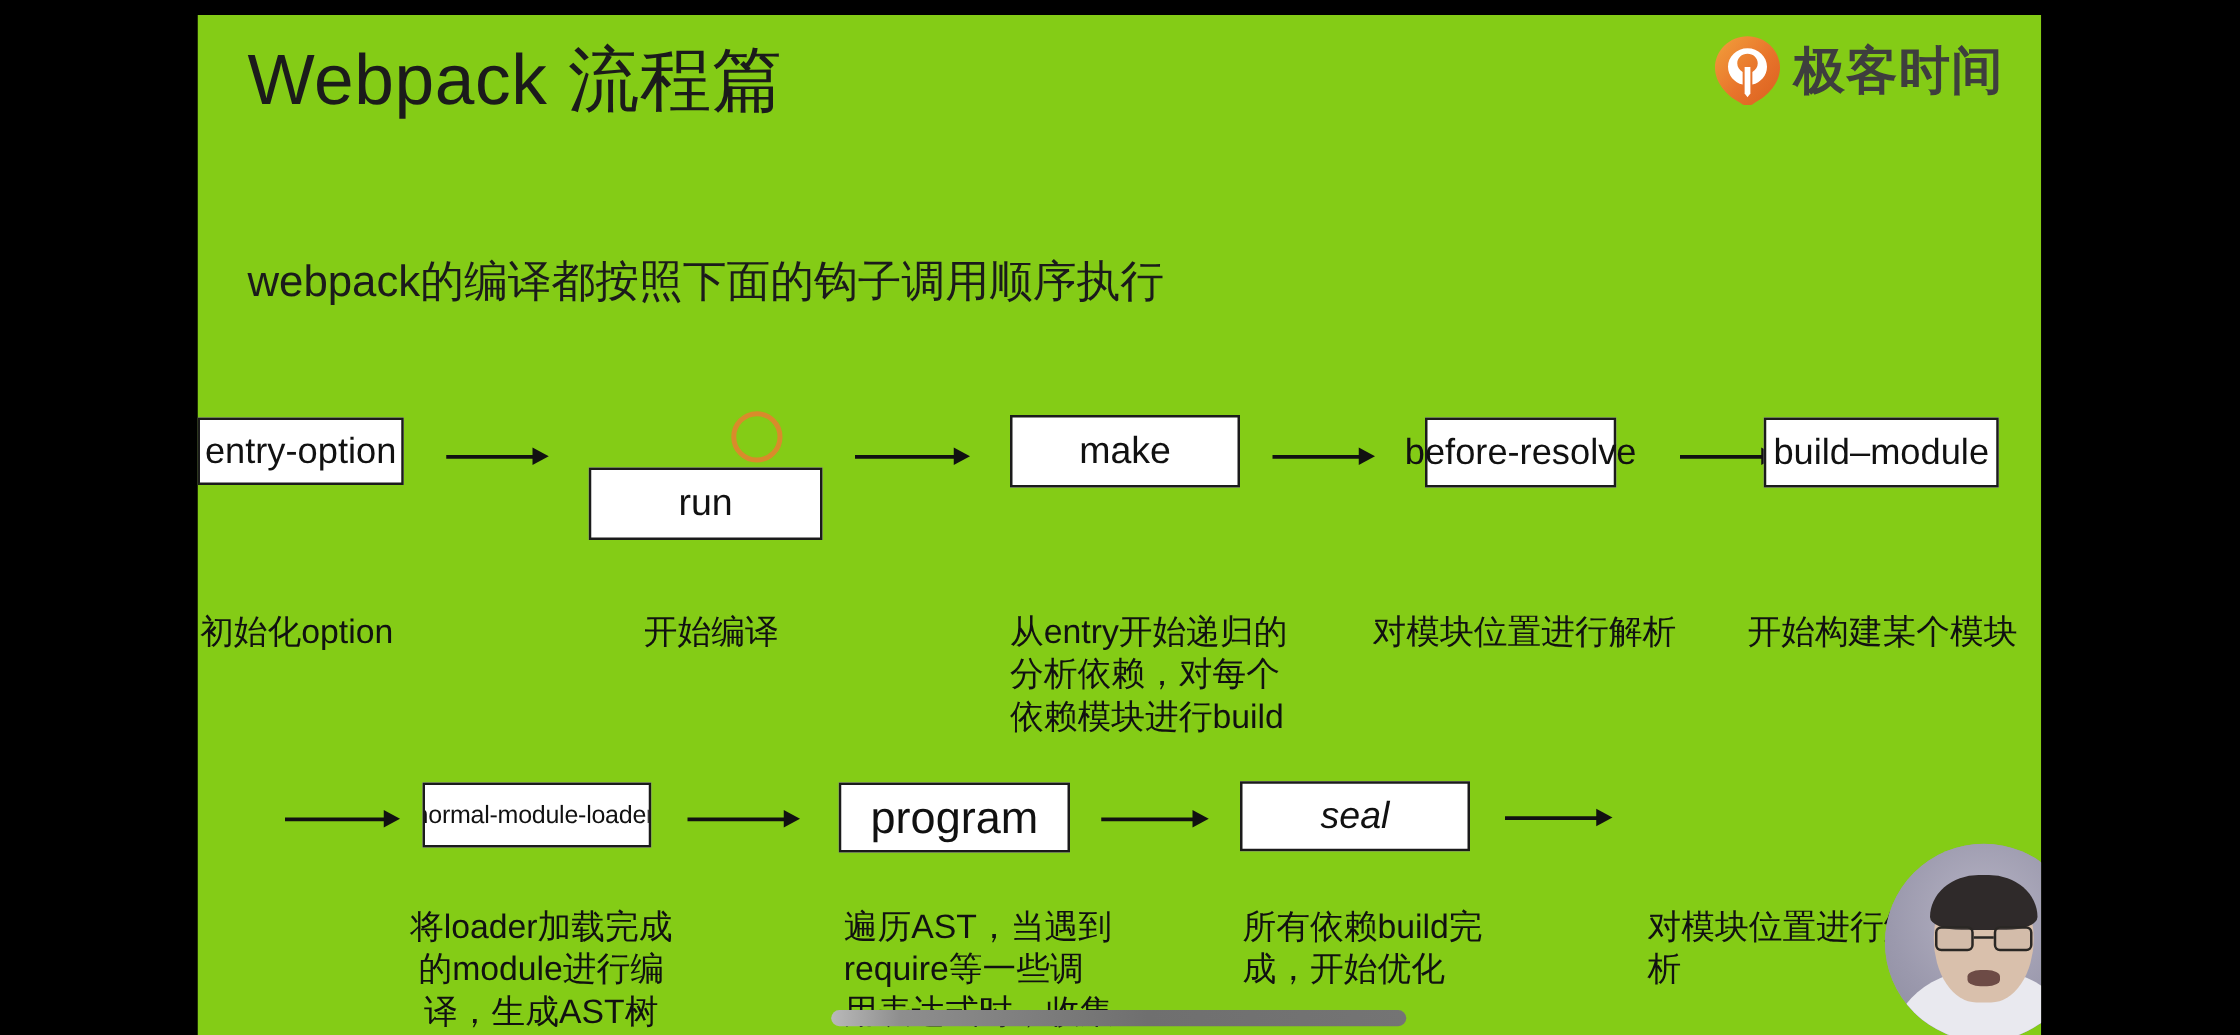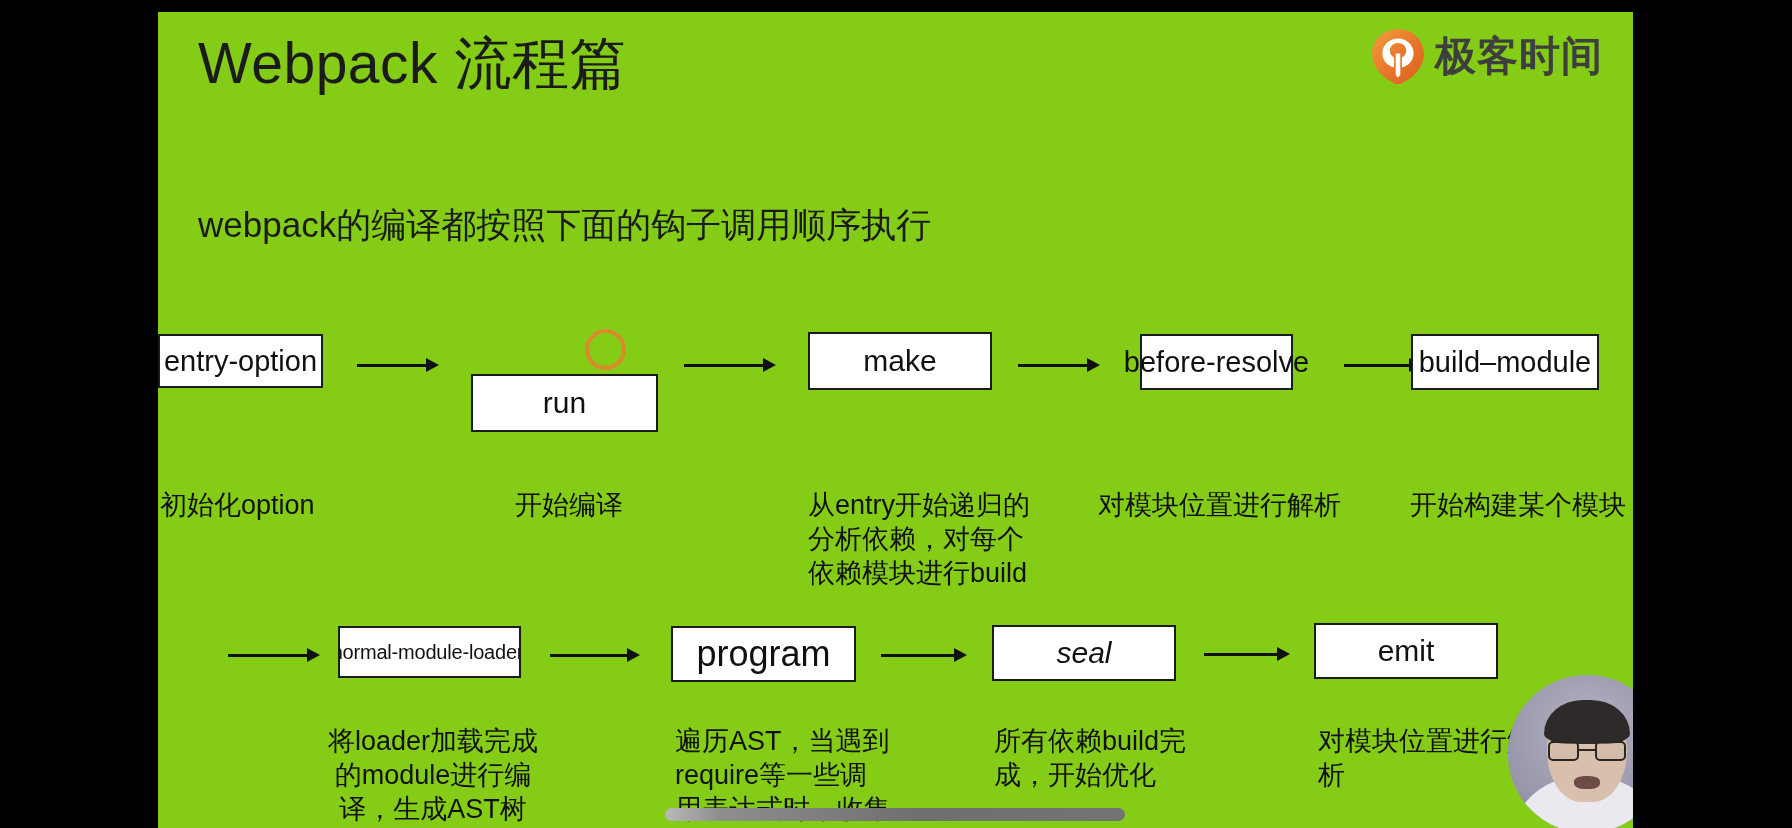--- a/index.html
+++ b/index.html
@@ -321,21 +321,21 @@
     <div class="caption" style="left:940px; top:460px; width:260px;">对模块位置进行解析</div>
 
     <div class="arrow" style="left:1186px; top:346px; width:78px;">
       <span class="shaft" style="width:66px;"></span>
         <span class="head" style="left:65px;"></span>
     </div>
 
     <div class="node" style="left:1253px; top:322px; width:188px; height:56px; font-size:29px;">
       <span class="node-label">build–module</span>
     </div>
-    <div class="caption" style="left:1240px; top:460px; width:240px;text-align:center;">开始构建某个模块</div>
+    <div class="caption" style="left:1240px; top:460px; width:240px;">开始构建某个模块</div>
 
     <div class="arrow" style="left:70px; top:636px; width:92px;">
       <span class="shaft" style="width:80px;"></span>
         <span class="head" style="left:79px;"></span>
     </div>
 
     <div class="node overflow" style="left:180px; top:614px; width:183px; height:52px;">
       <span class="node-label">normal-module-loader</span>
     </div>
     <div class="caption center" style="left:160px; top:696px; width:230px;">将loader加载完成
@@ -364,23 +364,20 @@
       <span class="node-label">seal</span>
     </div>
     <div class="caption" style="left:836px; top:696px; width:215px;">所有依赖build完
 成，开始优化</div>
 
     <div class="arrow" style="left:1046px; top:635px; width:86px;">
       <span class="shaft" style="width:74px;"></span>
         <span class="head" style="left:73px;"></span>
     </div>
 
-    <div class="node" style="left:1156px; top:611px; width:184px; height:56px; font-size:30px;">
-      <span class="node-label">emit</span>
-    </div>
     <div class="caption" style="left:1160px; top:696px; width:230px;">对模块位置进行解析</div>
 
     <div class="h-scrollbar"></div>
 
     <div class="presenter">
       <span class="cam-bg"></span>
       <span class="shoulders"></span>
       <span class="head"></span>
       <span class="hair"></span>
       <span class="glasses">

